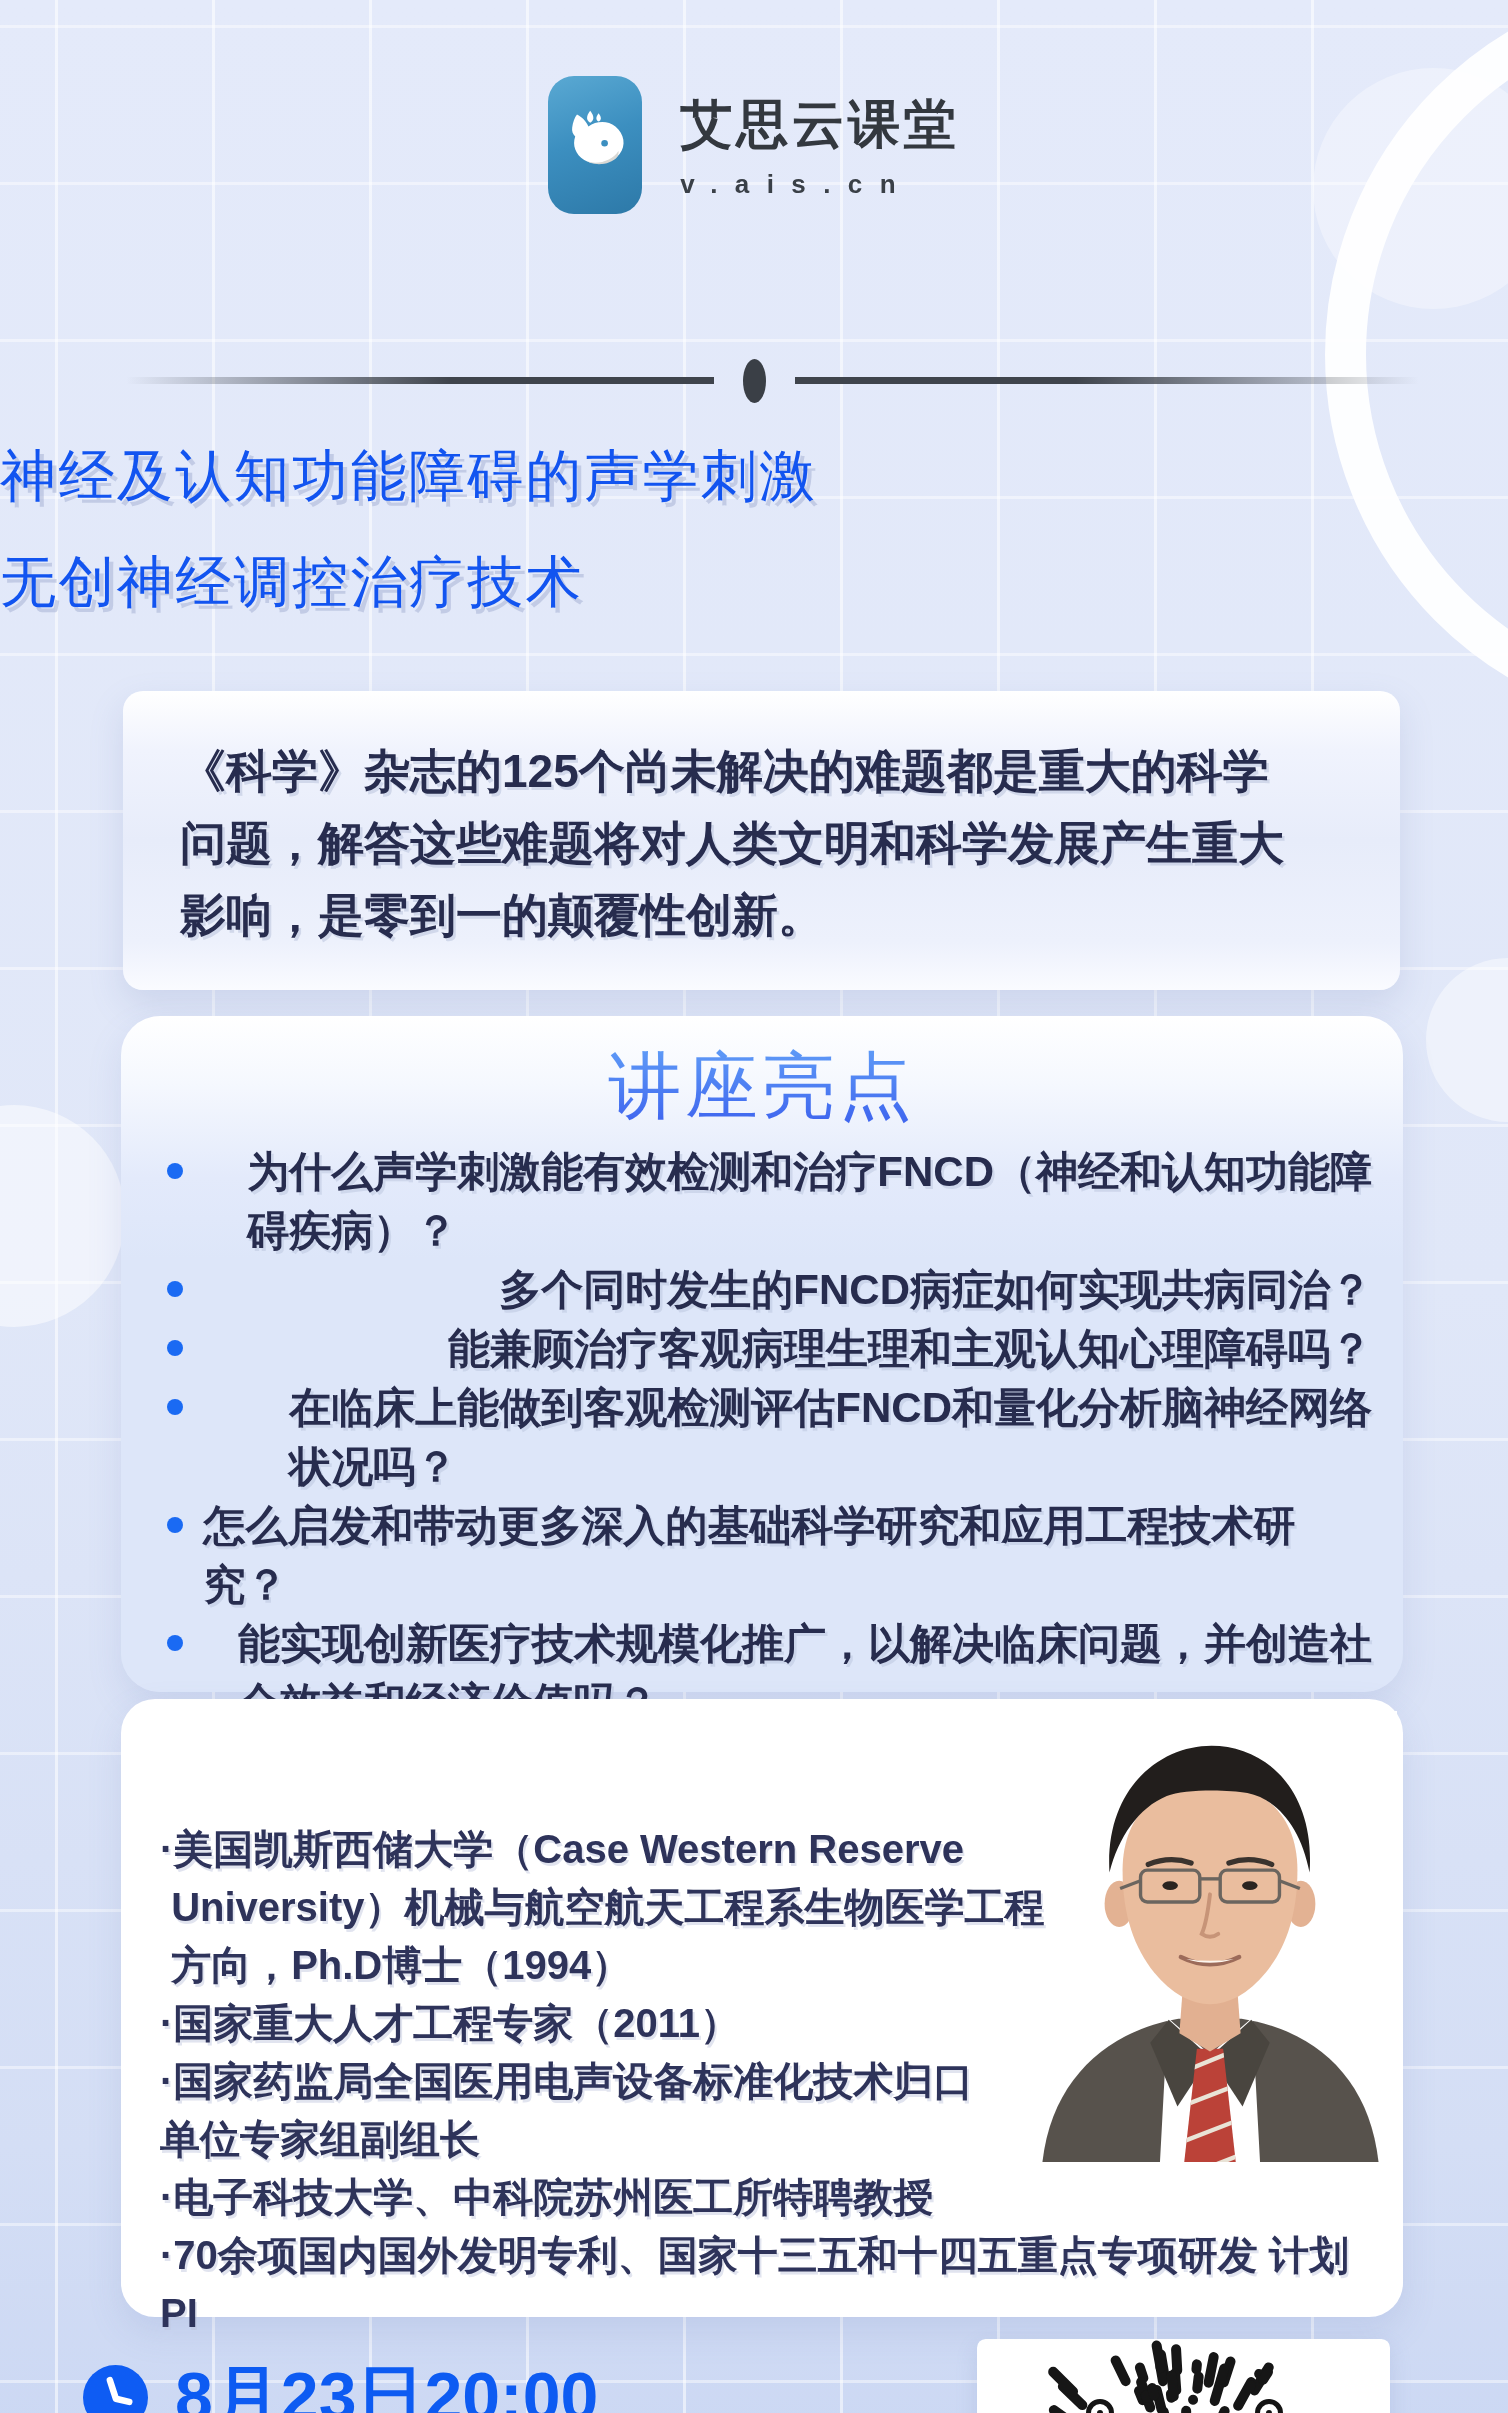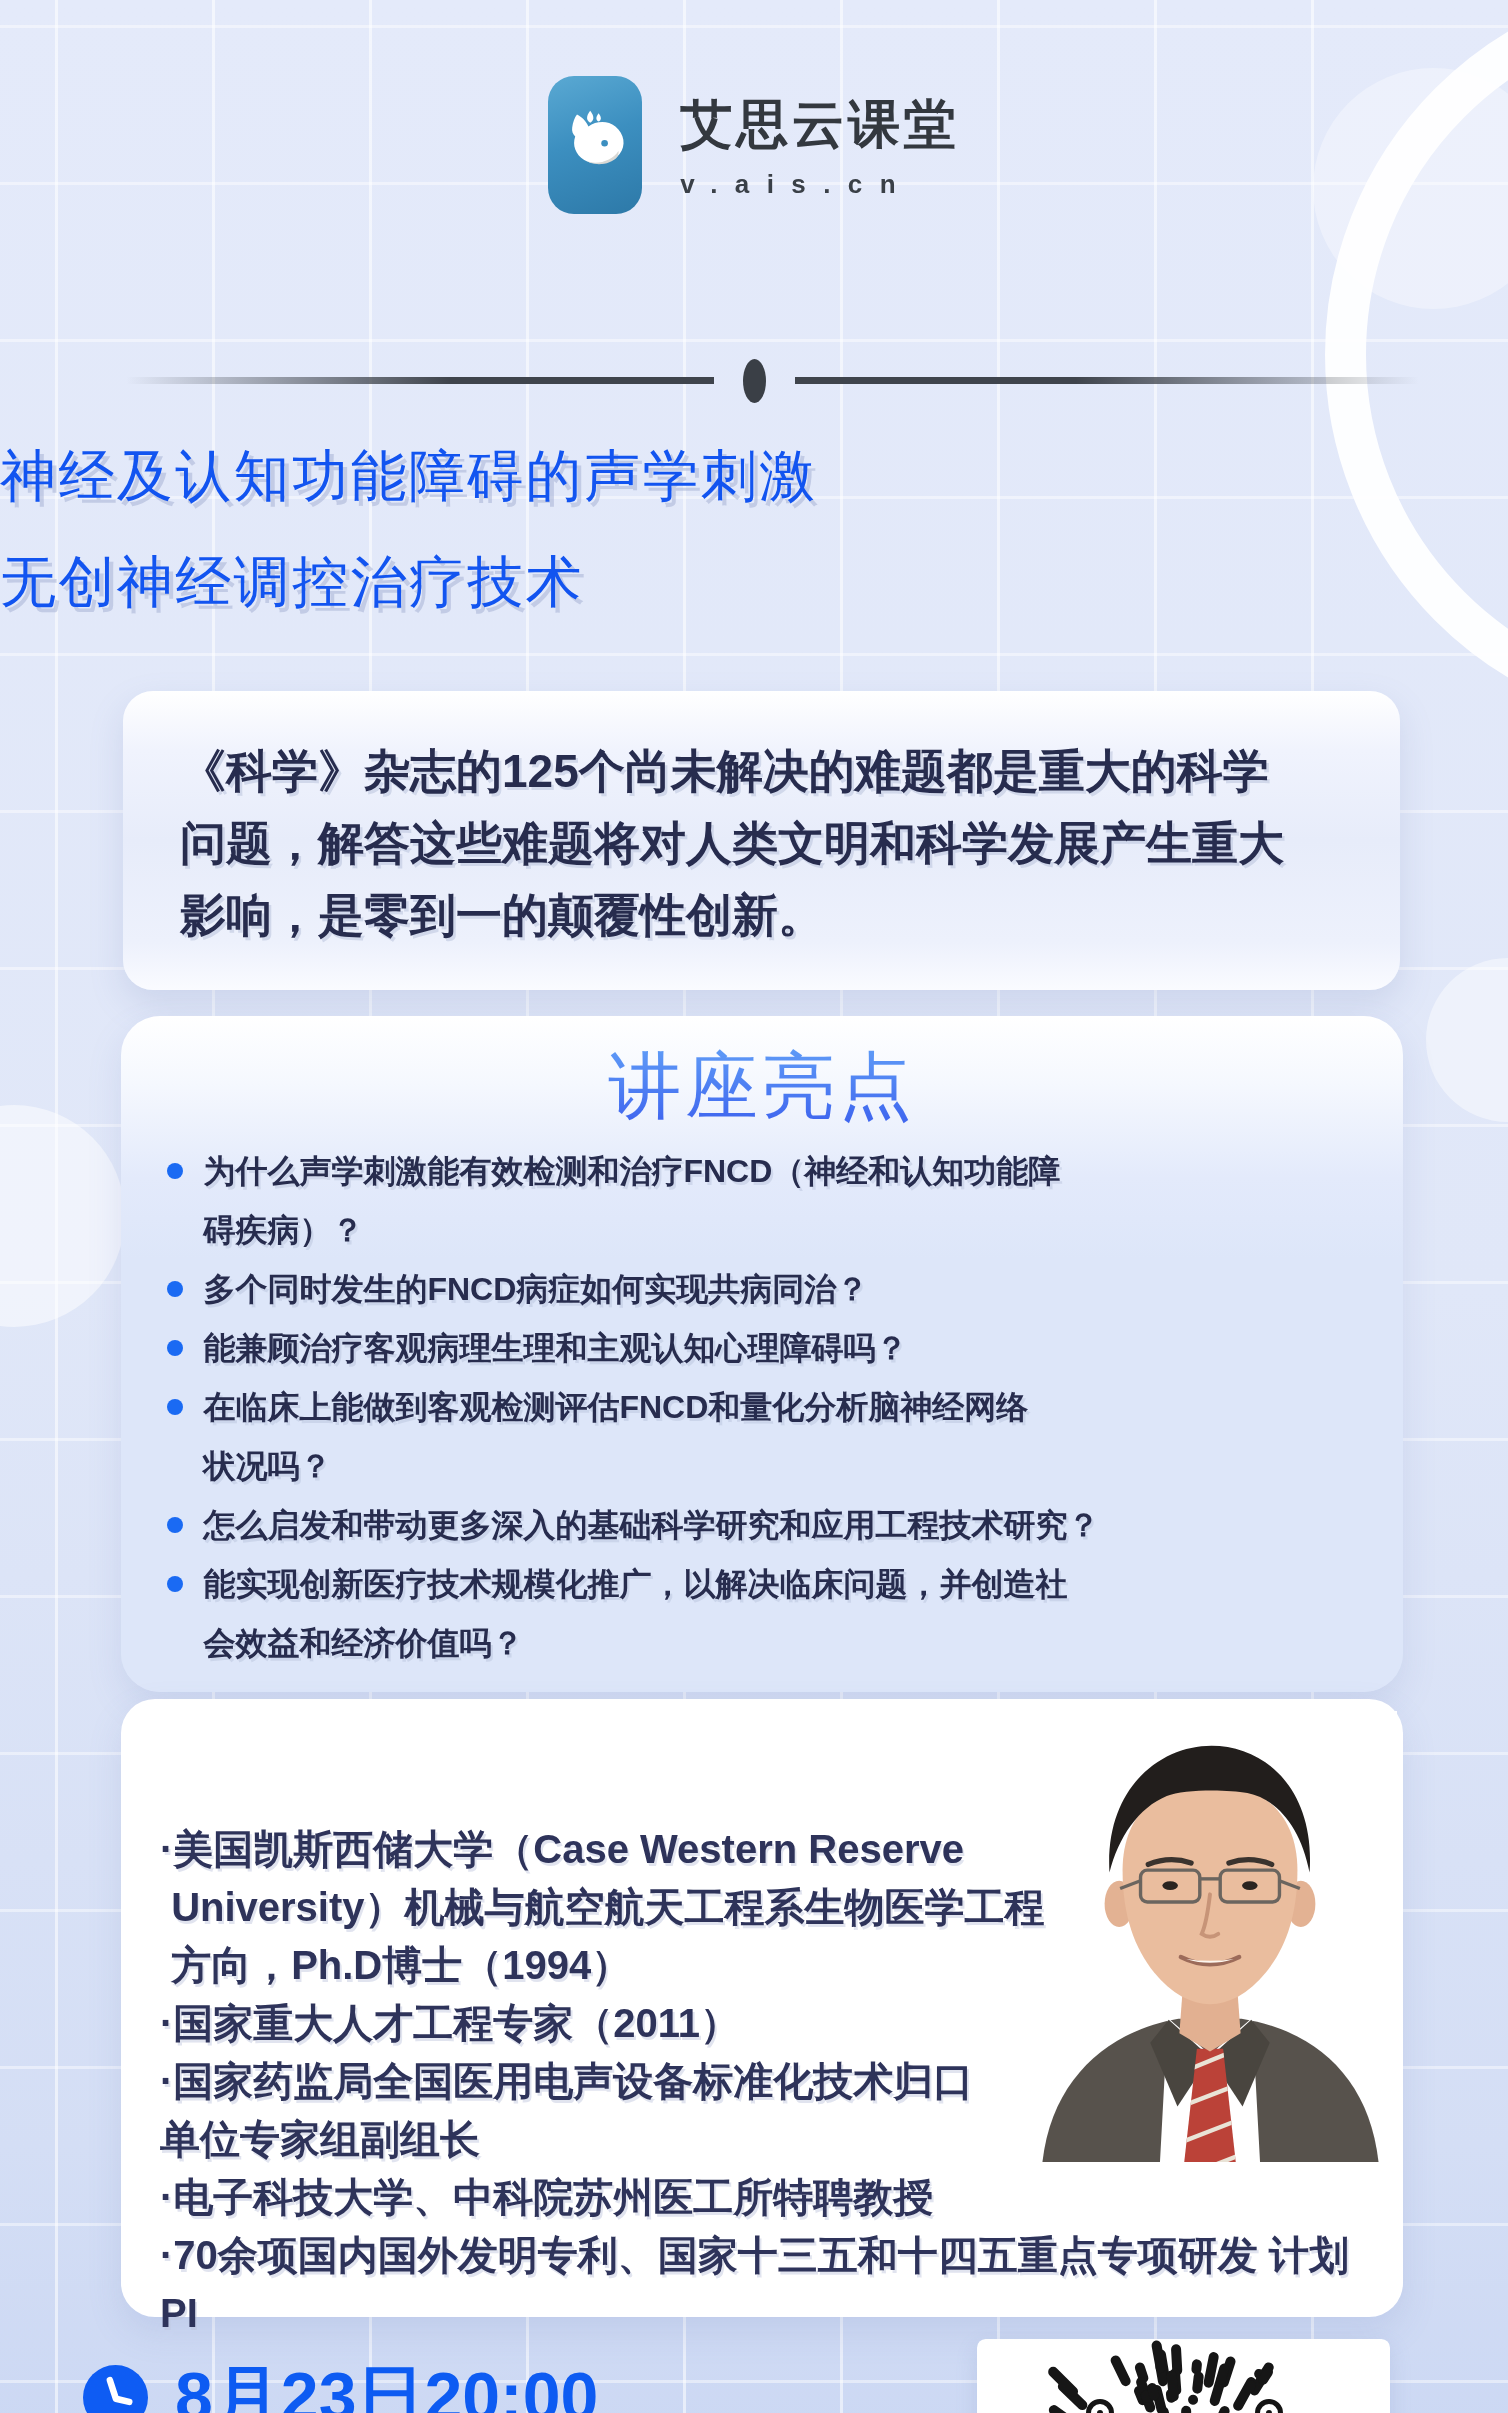--- a/index.html
+++ b/index.html
@@ -47,38 +47,38 @@
   .bar-left{left:126px;width:588px;background:linear-gradient(90deg,rgba(63,68,76,0) 0%,#3f444c 55%);}
   .bar-right{left:795px;width:624px;background:linear-gradient(270deg,rgba(63,68,76,0) 0%,#3f444c 55%);}
   .divider-dot{position:absolute;left:743px;top:1px;width:23px;height:44px;border-radius:50%;background:#3a3f46;}
 
   
   .main-title{position:absolute;top:423px;left:0;width:100%;text-align:left;
     font-size:56px;line-height:106px;font-weight:400;color:#1254f0;letter-spacing:2.4px;
     text-shadow:4.3px 5.3px 0 rgba(167,179,214,.55);}
 
   
-  .intro-card{position:absolute;left:123px;top:691px;width:1277px;height:299px;border-radius:30px;
+  .intro-card{position:absolute;left:123px;top:691px;width:1277px;height:299px;border-radius:20px;
     background:linear-gradient(180deg,#ffffff 0%,#f0f3fd 20%,#e7ecfa 50%,#edf1fc 84%,#fafbff 100%);
     box-shadow:0 14.5px 34px rgba(110,130,185,.18);}
   .intro-text{position:absolute;left:57px;top:44px;right:51px;
     font-size:46px;line-height:72px;font-weight:600;color:#272c4e;white-space:pre-wrap;
     text-shadow:2.4px 3.4px 0 rgba(182,192,218,.5);}
 
   
   .hl-card{position:absolute;left:121px;top:1016px;width:1282px;height:676px;border-radius:39px;
     background:linear-gradient(180deg,#ffffff 0%,#f5f8fe 10%,#e3eafb 24%,#dde6f9 36%,#dde6f9 100%);
     box-shadow:0 14.5px 34px rgba(110,130,185,.15);}
   .hl-heading{position:absolute;top:22px;left:0;width:100%;text-align:center;
     font-size:73px;font-weight:400;letter-spacing:3.9px;
     background:linear-gradient(180deg,#63a2f8 0%,#3c61ee 92%);
     -webkit-background-clip:text;background-clip:text;color:transparent;}
   .hl-list{position:absolute;left:46px;right:31px;top:126px;display:flex;flex-direction:column;}
-  .hl-item{display:flex;gap:20px;font-size:32px;line-height:59px;font-weight:600;color:#272c4e;
-    white-space:pre-wrap;text-shadow:2.4px 2.9px 0 rgba(182,192,218,.45);}
+  .hl-item{display:flex;gap:20px;font-size:42px;line-height:59px;font-weight:600;color:#272c4e;
+    white-space:pre-wrap;text-shadow:2.4px 2.9px 0 rgba(182,192,218,.45);justify-content:space-between;}
   .hl-dot{flex:0 0 16.4px;width:16.4px;height:16.4px;border-radius:50%;background:#1a6af3;margin-top:21px;}
 
   
   .speaker-card{position:absolute;left:121px;top:1699px;width:1282px;height:618px;border-radius:34px;
     background:#ffffff;box-shadow:0 14.5px 34px rgba(110,130,185,.16);}
   .speaker-pill{position:absolute;left:46px;top:19.3px;height:79px;padding:0 42px;border-radius:44px;
     background:linear-gradient(135deg,#1c76f6 0%,#0b55ef 100%);
     color:#fff;font-size:46px;font-weight:800;letter-spacing:3.9px;display:flex;align-items:center;}
   .speaker-photo{position:absolute;right:5.8px;top:11.6px;width:374px;height:451px;overflow:hidden;background:#fff;}
   .speaker-bio{position:absolute;left:39px;top:121px;right:27px;

